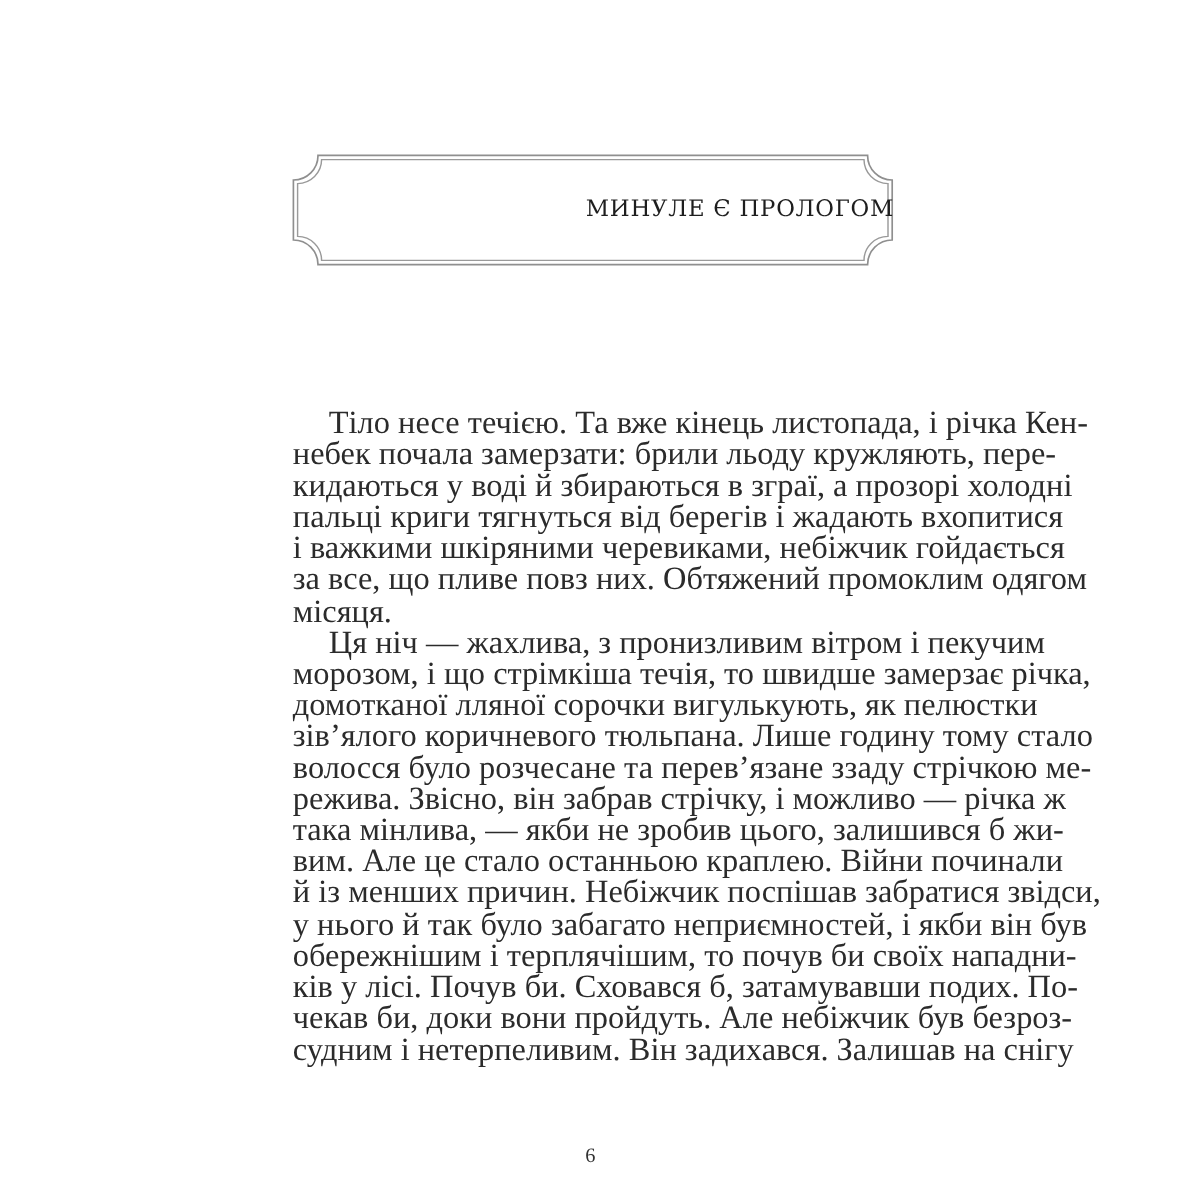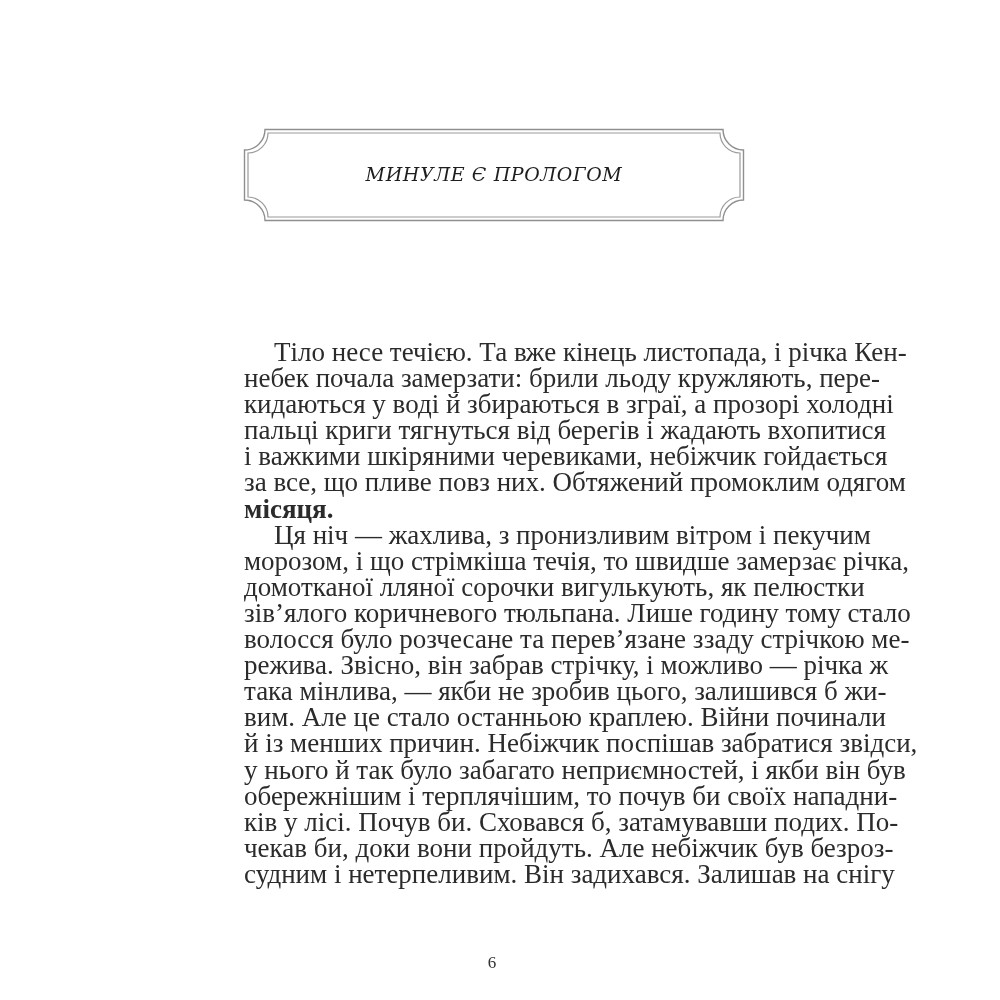--- a/index.html
+++ b/index.html
@@ -28,29 +28,28 @@
       height: 94px;
     }
     .title-frame svg {
       position: absolute;
       left: 0; top: 0;
     }
     .chapter-title {
       position: absolute;
       left: 0; right: 0;
       top: 35px;
-      text-align: center;
+      text-align: right;
       font-size: 23px;
       letter-spacing: 0.6px;
       font-variant: small-caps;
       color: #1e1e1e;
       font-family: "DejaVu Serif", "Liberation Serif", serif;
       font-size: 19px;
       text-transform: uppercase;
-      font-style: italic;
     }
     .body-text {
       position: absolute;
       left: 244px;
       top: 339px;
       width: 510px;
       font-size: 27px;
       line-height: 26.1px;
       text-align: justify;
       text-align-last: justify;
@@ -59,21 +58,20 @@
       display: block;
       white-space: nowrap;
       text-align: justify;
       text-align-last: justify;
     }
     .body-text .line.indent {
       padding-left: 30px;
     }
     .body-text .line.last {
       text-align-last: left;
-      font-weight: bold;
     }
     .page-number {
       position: absolute;
       left: 0; right: 0;
       top: 953px;
       text-align: center;
       font-size: 17px;
       color: #333333;
       padding-right: 16px;
     }

